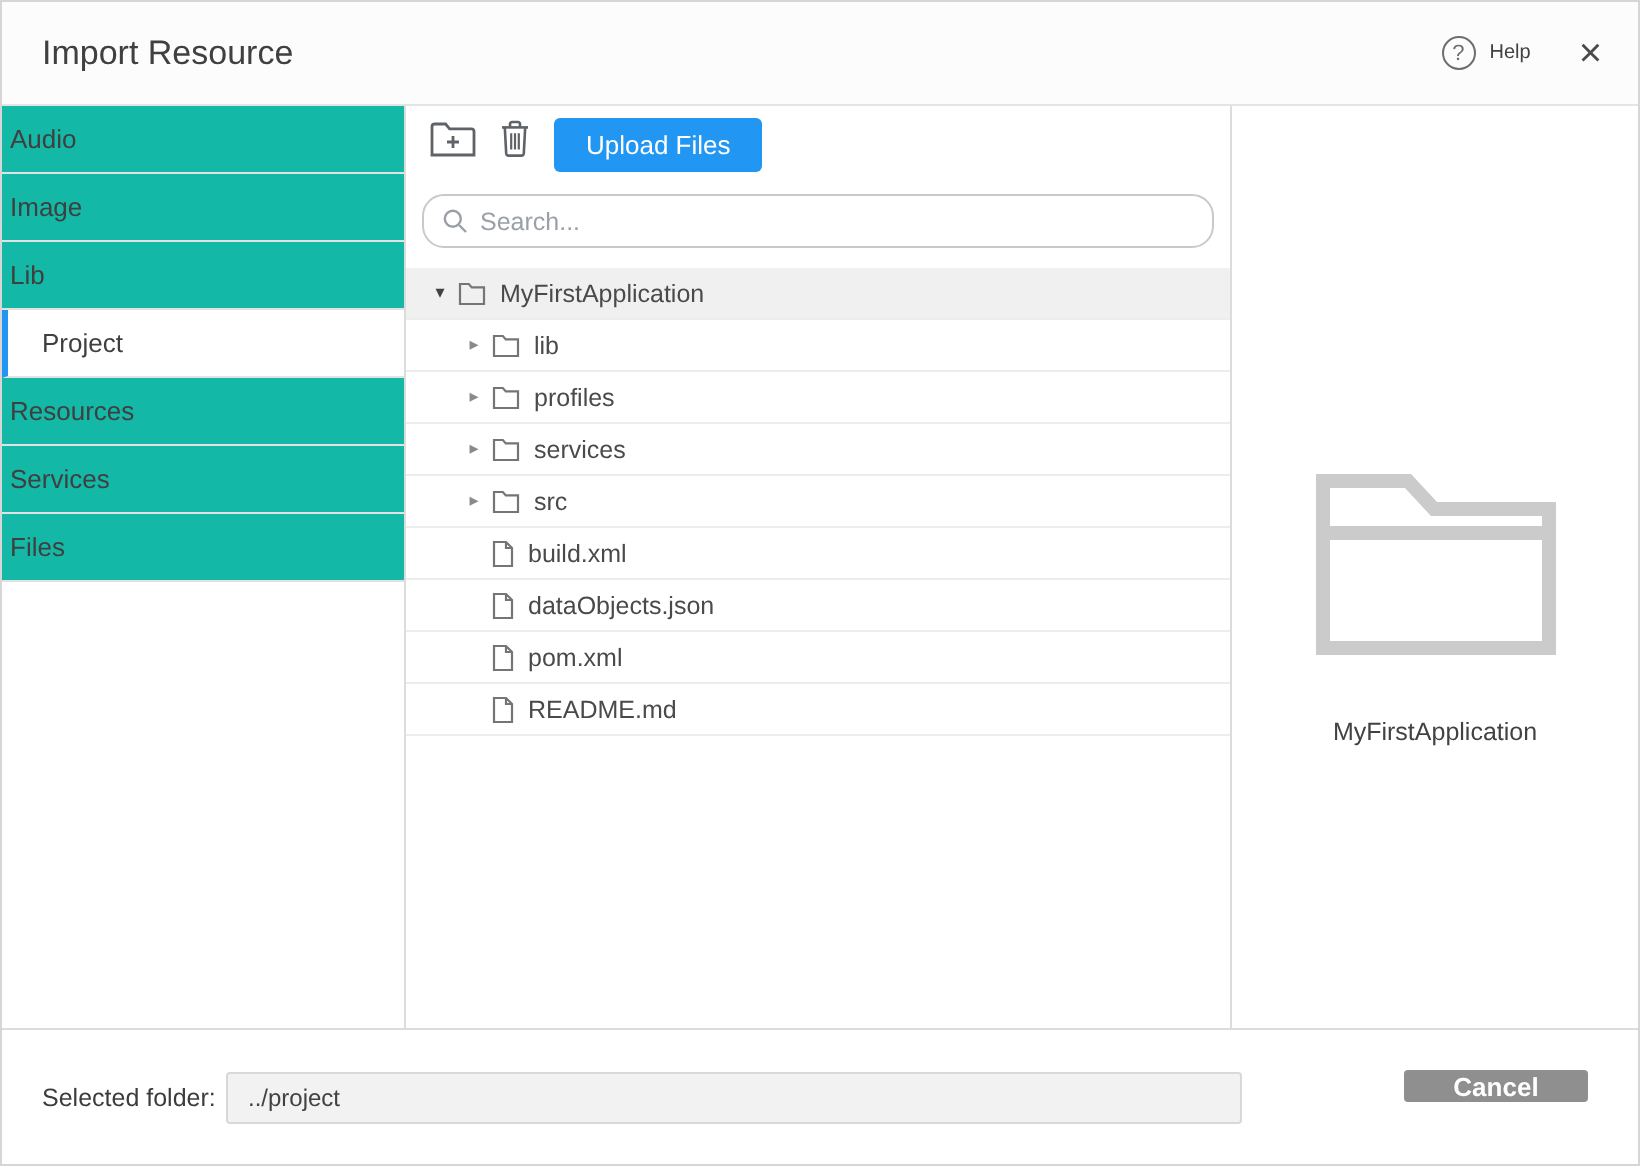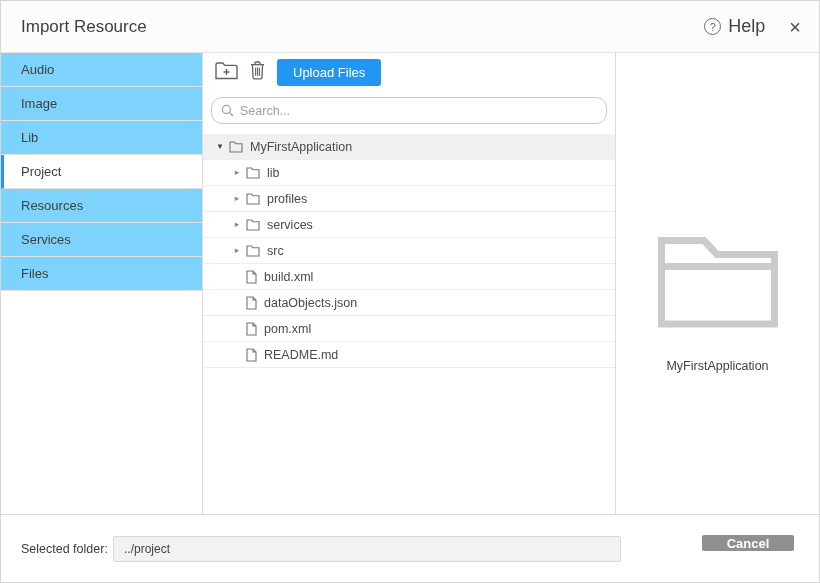--- a/index.html
+++ b/index.html
@@ -28,33 +28,33 @@
   .header-actions {
     margin-left: auto; display: flex; align-items: center; gap: 24px;
     margin-right: 18px;
   }
   .help-group { display: flex; align-items: center; gap: 7px; cursor: pointer; }
   .help-circle {
     width: 17px; height: 17px; border: 1.3px solid #6d6d6d; border-radius: 50%;
     display: flex; align-items: center; justify-content: center;
     font-size: 11px; color: #6d6d6d;
   }
-  .help-label { font-size: 18px; color: #424242; text-align: right; }
+  .help-label { font-size: 10px; color: #424242; text-align: right; }
   .close-x { font-size: 20px; color: #4a4a4a; cursor: pointer; line-height: 1; }
 
   
   .sidebar {
     position: absolute; top: 52px; left: 0; width: 202px; height: 462px;
     background: #ffffff; border-right: 1px solid #dcdcdc;
   }
   .side-item {
     height: 34px; line-height: 33px;
-    background: #7dd3fc;
+    background: #14b8a6;
     border-bottom: 1px solid #e2e2e2;
-    padding-left: 20px;
+    padding-left: 4px;
     font-size: 13px; color: #3f3f3f;
     cursor: pointer;
   }
   .side-item.selected {
     background: #ffffff;
     border-left: 3px solid var(--accent, #2196f3);
     padding-left: 17px;
   }
 
   

